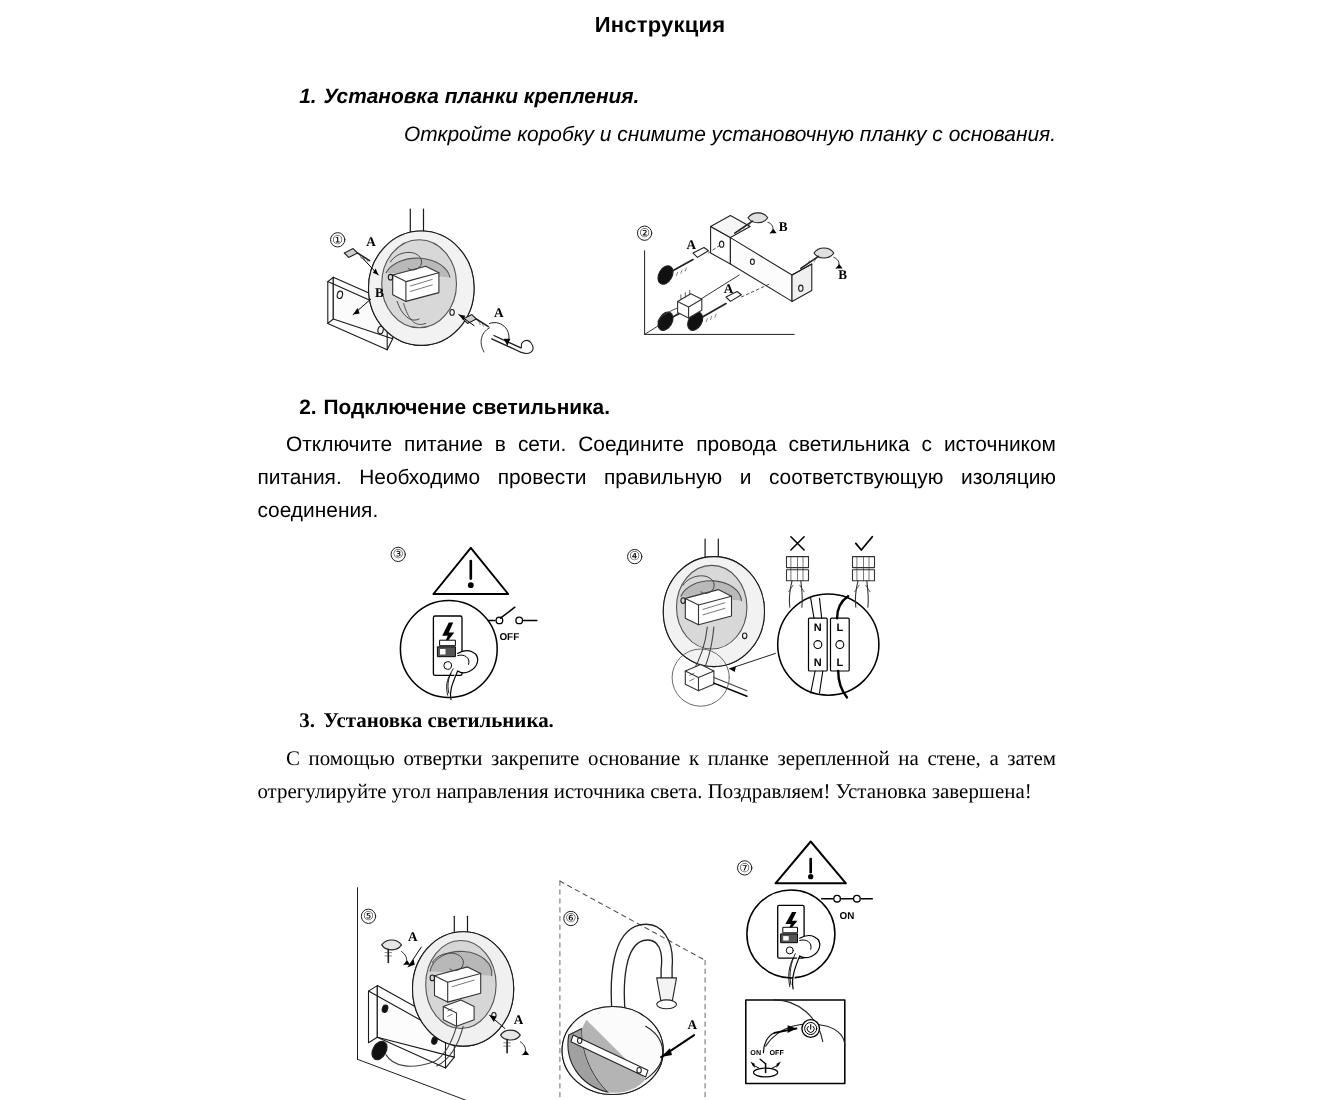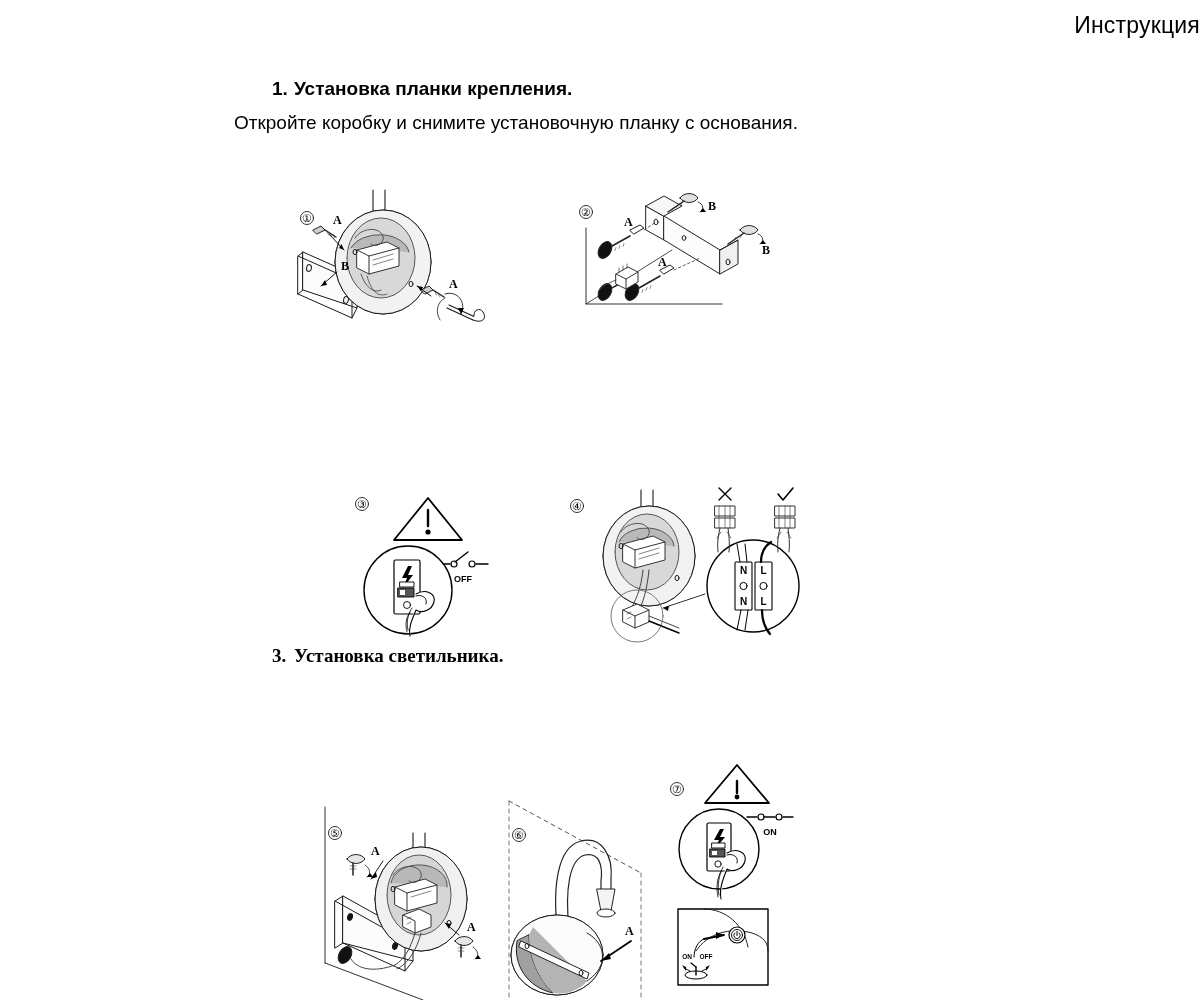--- a/index.html
+++ b/index.html
@@ -20,23 +20,23 @@
     position: absolute;
     inset: 0;
   }
 
   
   .doc-title {
     position: absolute;
     top: 12px;
     left: 0;
     width: 1200px;
-    text-align: right;
-    font-size: 23px;
-    font-weight: 400;
+    text-align: center;
+    font-size: 20px;
+    font-weight: 700;
     letter-spacing: 0.2px;
   }
 
   
   .text-col {
     position: absolute;
     left: 234px;
     width: 726px;
   }
 
@@ -56,24 +56,24 @@
     font-size: 19px;
     line-height: 30px;
     margin: 0;
     text-align: justify;
     text-justify: inter-word;
   }
   .step-body.indent {
     text-indent: 26px;
   }
   .step-body.no-justify {
-    text-align: left;
-  }
-
-  #block-1 { top: 78px; }
+    text-align: right;
+  }
+
+  #block-1 { top: 78px; font-style: italic; }
   #block-2 { top: 360px; }
   #block-3 { top: 645px; font-family: Liberation Serif, serif; }
 
   
   .figure-area { position: absolute; }
   .fig { position: absolute; }
   .fig svg { display: block; overflow: visible; }
 
   .badge-num {
     font-size: 11px;
@@ -262,20 +262,26 @@
         </g>
         <text class="badge-num" x="14" y="23.5" text-anchor="middle" fill="#000">②</text>
         <text class="lbl" x="52" y="34" fill="#000">A</text>
         <text class="lbl" x="86" y="74" fill="#000">A</text>
         <text class="lbl" x="136" y="18" fill="#000">B</text>
         <text class="lbl" x="190" y="62" fill="#000">B</text>
       </svg>
     </div>
   </div>
 
+  <div class="text-col" id="block-2">
+    <div class="step-heading">
+      <span class="num">2.</span><span>Подключение светильника.</span>
+    </div>
+    <p class="step-body indent">Отключите питание в сети. Соедините провода светильника с источником питания. Необходимо провести правильную и соответствующую изоляцию соединения.</p>
+  </div>
 
   <div class="figure-area" style="top:490px; left:0; width:1200px; height:150px;">
 
     <div class="fig" style="left:350px; top:0;">
       <svg width="150" height="148" viewBox="0 0 150 148">
         <g fill="none" stroke="#1a1a1a" stroke-width="1" stroke-linejoin="round" stroke-linecap="round">
           <circle cx="12" cy="14" r="6.5" stroke-width="0.9"></circle>
 
           <g stroke="#000" stroke-width="1.8">
             <path d="M78,8 L112,50 L44,50 Z" fill="#ffffff" stroke-linejoin="round"></path>
@@ -392,20 +398,21 @@
         <text class="lbl-term" x="178.5" y="119" text-anchor="middle" fill="#000">N</text>
         <text class="lbl-term" x="198.5" y="119" text-anchor="middle" fill="#000">L</text>
       </svg>
     </div>
   </div>
 
   <div class="text-col" id="block-3">
     <div class="step-heading">
       <span class="num">3.</span><span>Установка светильника.</span>
     </div>
+    <p class="step-body indent">С помощью отвертки закрепите основание к планке зерепленной на стене, а затем отрегулируйте угол направления источника света. Поздравляем! Установка завершена!</p>
   </div>
 
   <div class="figure-area" style="top:783px; left:0; width:1200px; height:217px;">
 
     <div class="fig" style="left:295px; top:0;">
       <svg width="215" height="217" viewBox="0 0 215 217">
         <g fill="none" stroke="#1a1a1a" stroke-width="1" stroke-linejoin="round" stroke-linecap="round">
           <circle cx="40" cy="50" r="6.5" stroke-width="0.9"></circle>
 
           <path d="M30,24 L30,180 L160,180" stroke-width="0.9" opacity="0"></path>

